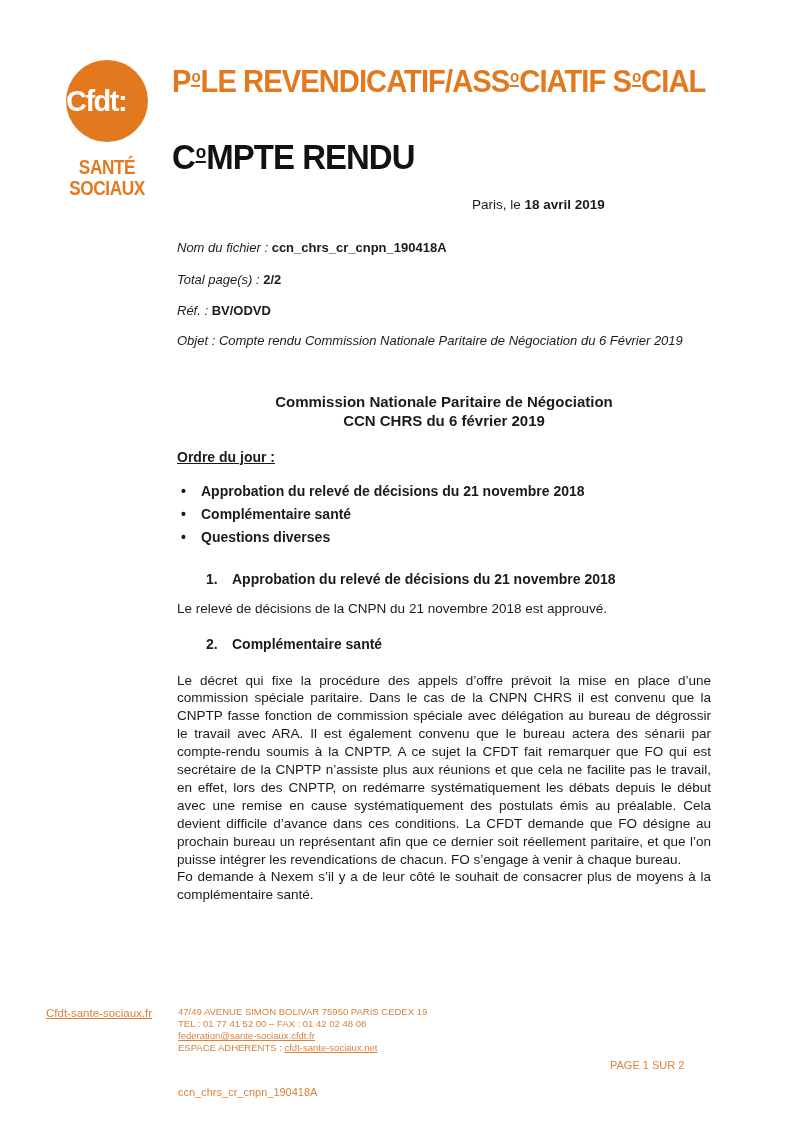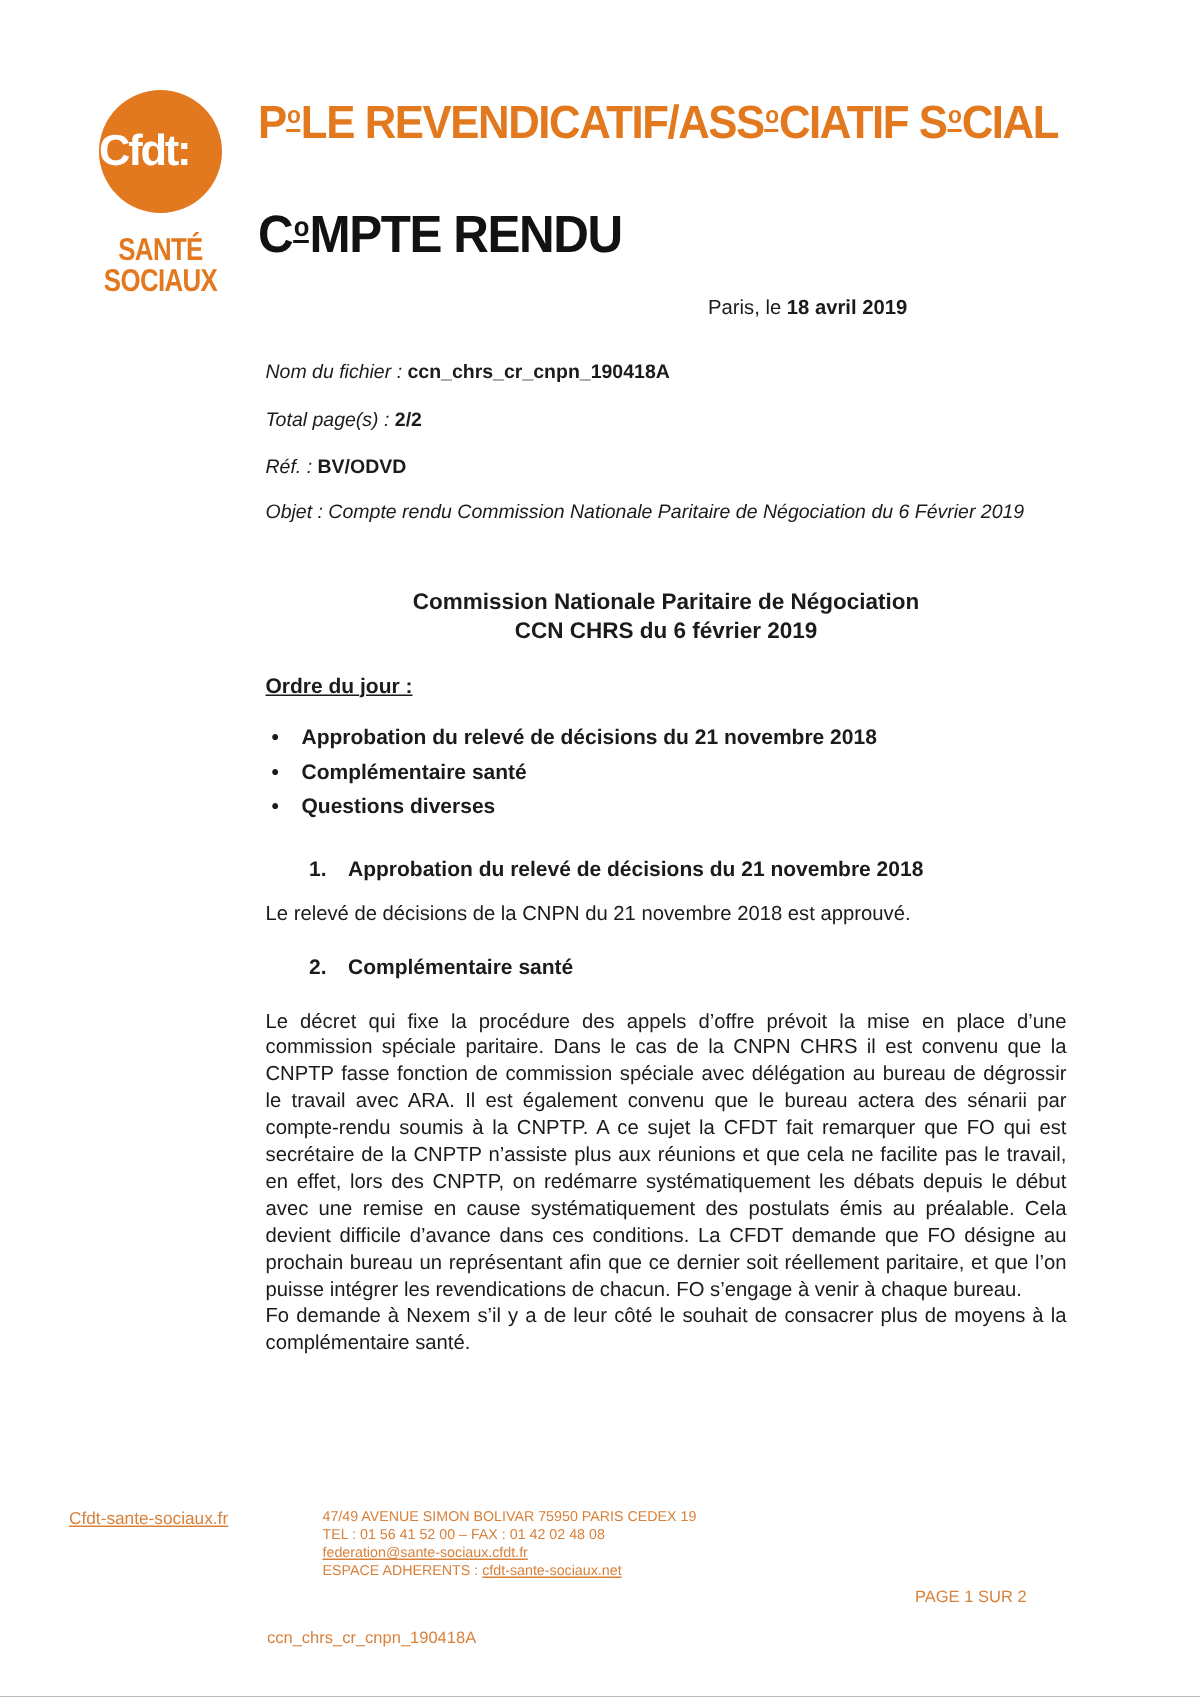--- a/index.html
+++ b/index.html
@@ -64,21 +64,21 @@
   .s1-para { margin-top:12px; font-size:13.5px; line-height:18px; }
   .s2-heading { margin-top:17px; }
   .s2-paras { margin-top:19px; font-size:13.5px; line-height:17.9px; text-align:justify; }
   
   .footer-site {
     position:absolute; left:46px; top:1007px;
     color:#D8813B; font-size:11.5px; text-decoration:underline; cursor:pointer;
   }
   .footer-org { position:absolute; left:178px; top:1006px; color:#D8813B; }
   .footer-org-line1 { font-size:11px; line-height:14px; margin-bottom:2px; }
-  .footer-small { font-size:9.5px; line-height:12px;margin-left:37px; }
+  .footer-small { font-size:9.5px; line-height:12px; }
   .footer-link { text-decoration:underline; cursor:pointer; }
   .footer-docref { position:absolute; left:178px; top:1086px; color:#D8813B; font-size:11px; }
   .footer-page { position:absolute; left:610px; top:1059px; color:#D8813B; font-size:11px; }
 </style>
 </head>
 <body>
 
 <div class="page">
 
   <div class="logo">
@@ -143,21 +143,21 @@
       <div>Le décret qui fixe la procédure des appels d’offre prévoit la mise en place d’une commission spéciale paritaire. Dans le cas de la CNPN CHRS il est convenu que la CNPTP fasse fonction de commission spéciale avec délégation au bureau de dégrossir le travail avec ARA. Il est également convenu que le bureau actera des sénarii par compte-rendu soumis à la CNPTP. A ce sujet la CFDT fait remarquer que FO qui est secrétaire de la CNPTP n’assiste plus aux réunions et que cela ne facilite pas le travail, en effet, lors des CNPTP, on redémarre systématiquement les débats depuis le début avec une remise en cause systématiquement des postulats émis au préalable. Cela devient difficile d’avance dans ces conditions. La CFDT demande que FO désigne au prochain bureau un représentant afin que ce dernier soit réellement paritaire, et que l’on puisse intégrer les revendications de chacun. FO s’engage à venir à chaque bureau.</div>
       <div>Fo demande à Nexem s’il y a de leur côté le souhait de consacrer plus de moyens à la complémentaire santé.</div>
     </div>
 
   </div>
 
   <a class="footer-site">Cfdt-sante-sociaux.fr</a>
 
   <div class="footer-org">
     <div class="footer-small">47/49 AVENUE SIMON BOLIVAR 75950 PARIS CEDEX 19</div>
-    <div class="footer-small">TEL : 01 56 41 52 00 – FAX : 01 42 02 48 08</div>
+    <div class="footer-small">TEL : 01 77 41 52 00 – FAX : 01 42 02 48 08</div>
     <div class="footer-small"><a class="footer-link">federation@sante-sociaux.cfdt.fr</a></div>
     <div class="footer-small"><span>ESPACE ADHERENTS : </span><a class="footer-link">cfdt-sante-sociaux.net</a></div>
   </div>
 
   <div class="footer-docref">ccn_chrs_cr_cnpn_190418A</div>
   <div class="footer-page">PAGE 1 SUR 2</div>
 
 </div>
 
 </body></html>

